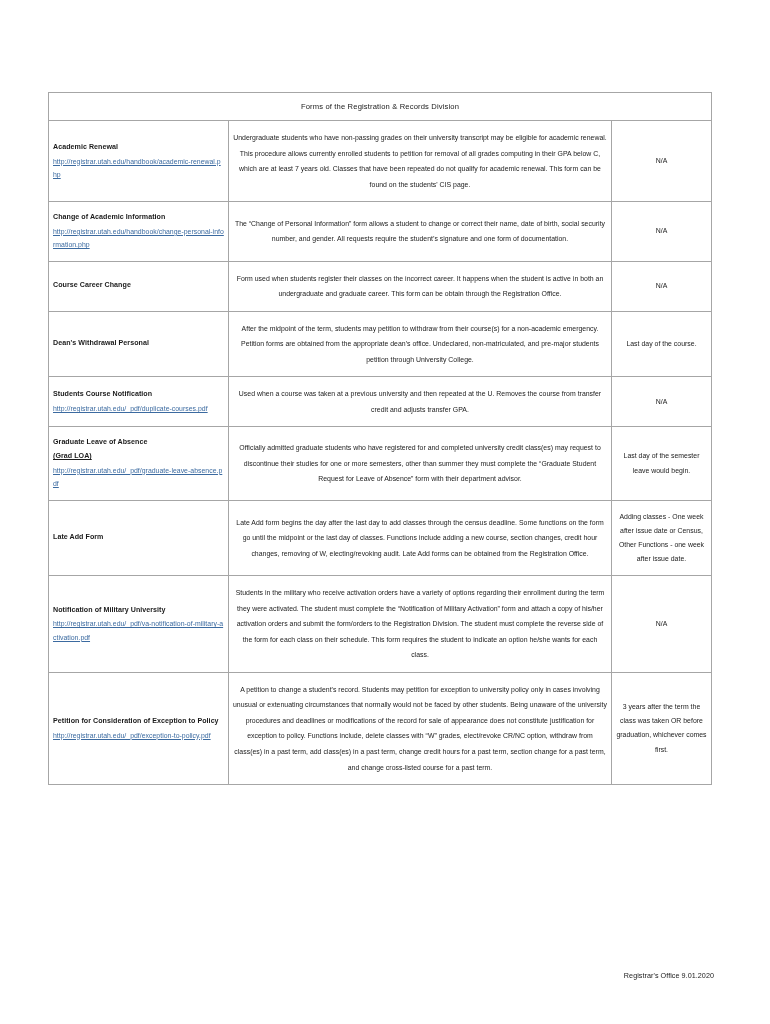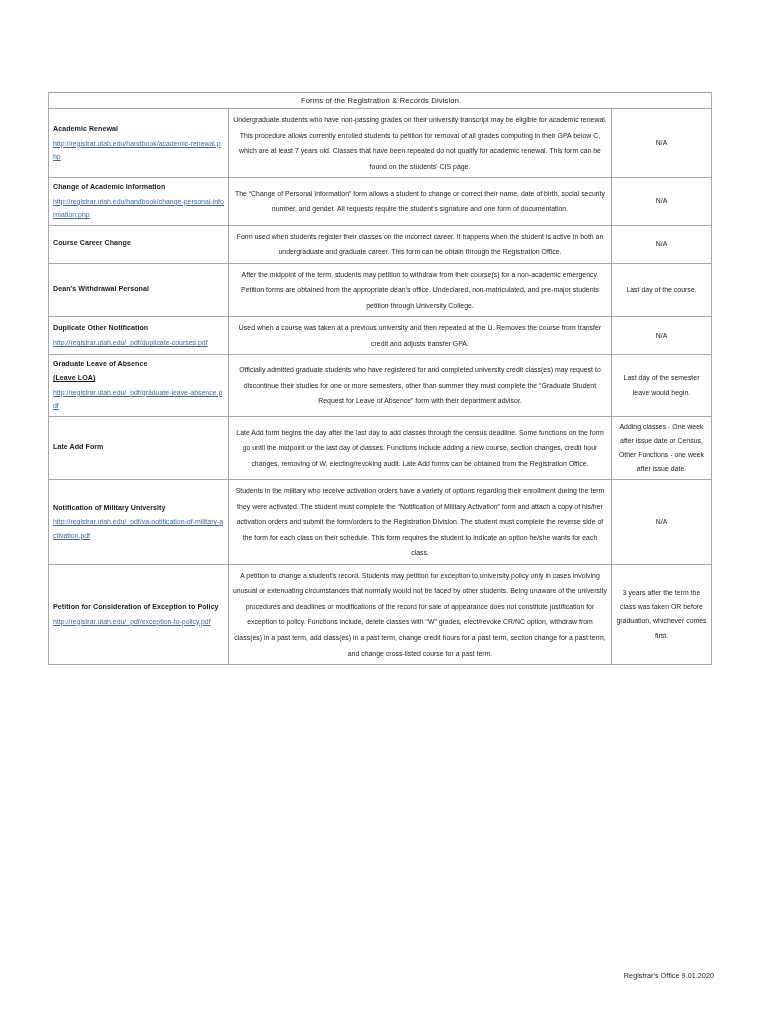--- a/index.html
+++ b/index.html
@@ -28,21 +28,21 @@
     position: absolute;
     left: 48px;
     top: 92px;
     width: 663px;
     border-collapse: collapse;
     table-layout: fixed;
   }
   .doc-table td, .doc-table th {
     border: 1px solid #a6a6a6;
     vertical-align: middle;
-    padding: 3px 4px;
+    padding: 9px 4px;
     font-weight: normal;
   }
   
   col.c-form  { width: 180px; }
   col.c-desc  { width: 383px; }
   col.c-due   { width: 100px; }
 
   .title-cell {
     text-align: center;
     font-size: 7.6px;
@@ -160,31 +160,31 @@
       <tr>
         <td class="form-cell">
           <span class="form-name">Dean's Withdrawal Personal</span>
         </td>
         <td class="desc-cell">After the midpoint of the term, students may petition to withdraw from their course(s) for a non-academic emergency. Petition forms are obtained from the appropriate dean’s office. Undeclared, non-matriculated, and pre-major students petition through University College.</td>
         <td class="due-cell">Last day of the course.</td>
       </tr>
 
       <tr>
         <td class="form-cell">
-          <span class="form-name">Duplicate Other Notification</span>
+          <span class="form-name">Students Course Notification</span>
           <a class="form-link" href="#">http://registrar.utah.edu/_pdf/duplicate-courses.pdf</a>
         </td>
         <td class="desc-cell">Used when a course was taken at a previous university and then repeated at the U. Removes the course from transfer credit and adjusts transfer GPA.</td>
         <td class="due-cell">N/A</td>
       </tr>
 
       <tr>
         <td class="form-cell">
           <span class="form-name">Graduate Leave of Absence</span>
-          <span class="form-name2">(Leave LOA)</span>
+          <span class="form-name2">(Grad LOA)</span>
           <a class="form-link" href="#">http://registrar.utah.edu/_pdf/graduate-leave-absence.pdf</a>
         </td>
         <td class="desc-cell">Officially admitted graduate students who have registered for and completed university credit class(es) may request to discontinue their studies for one or more semesters, other than summer they must complete the “Graduate Student Request for Leave of Absence” form with their department advisor.</td>
         <td class="due-cell">Last day of the semester leave would begin.</td>
       </tr>
 
       <tr>
         <td class="form-cell">
           <span class="form-name">Late Add Form</span>
         </td>

